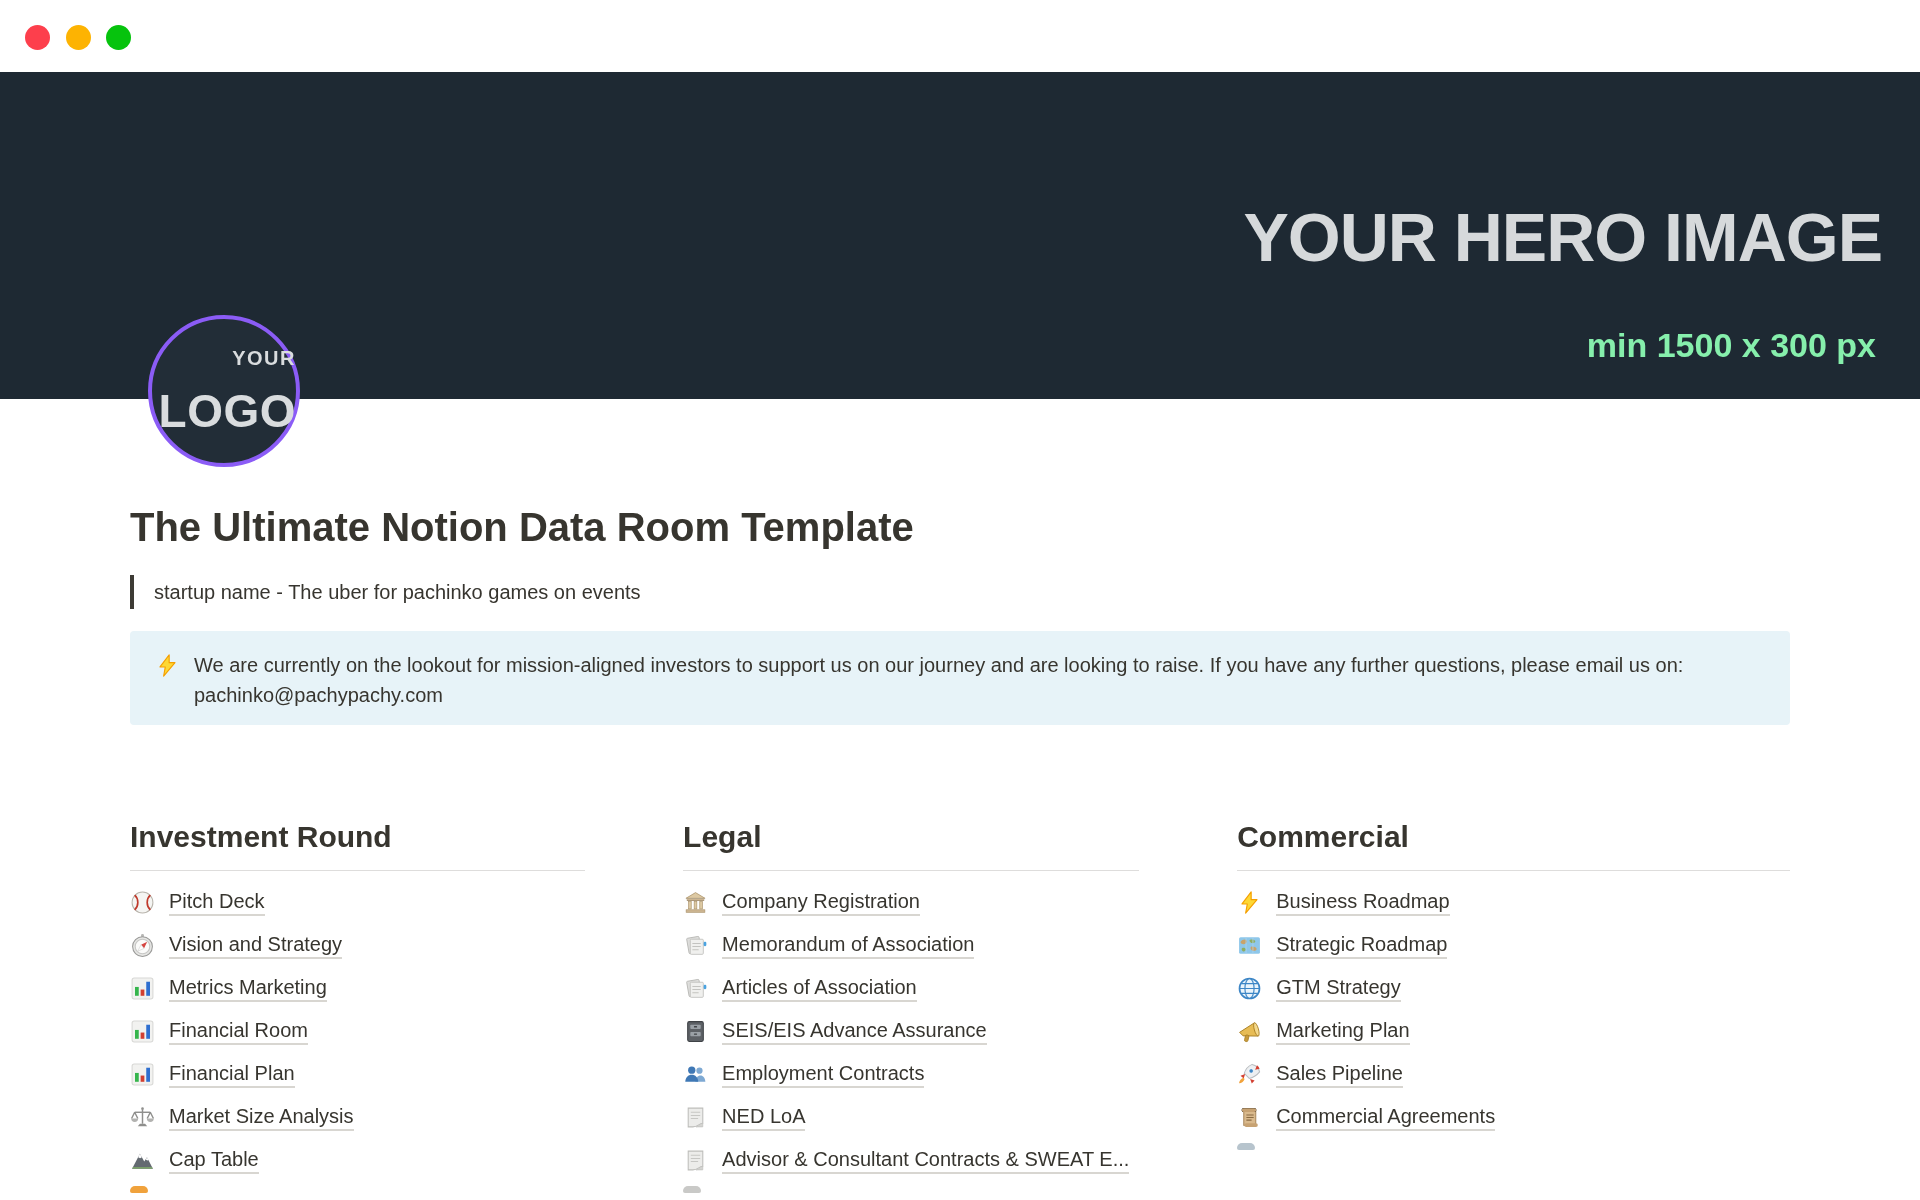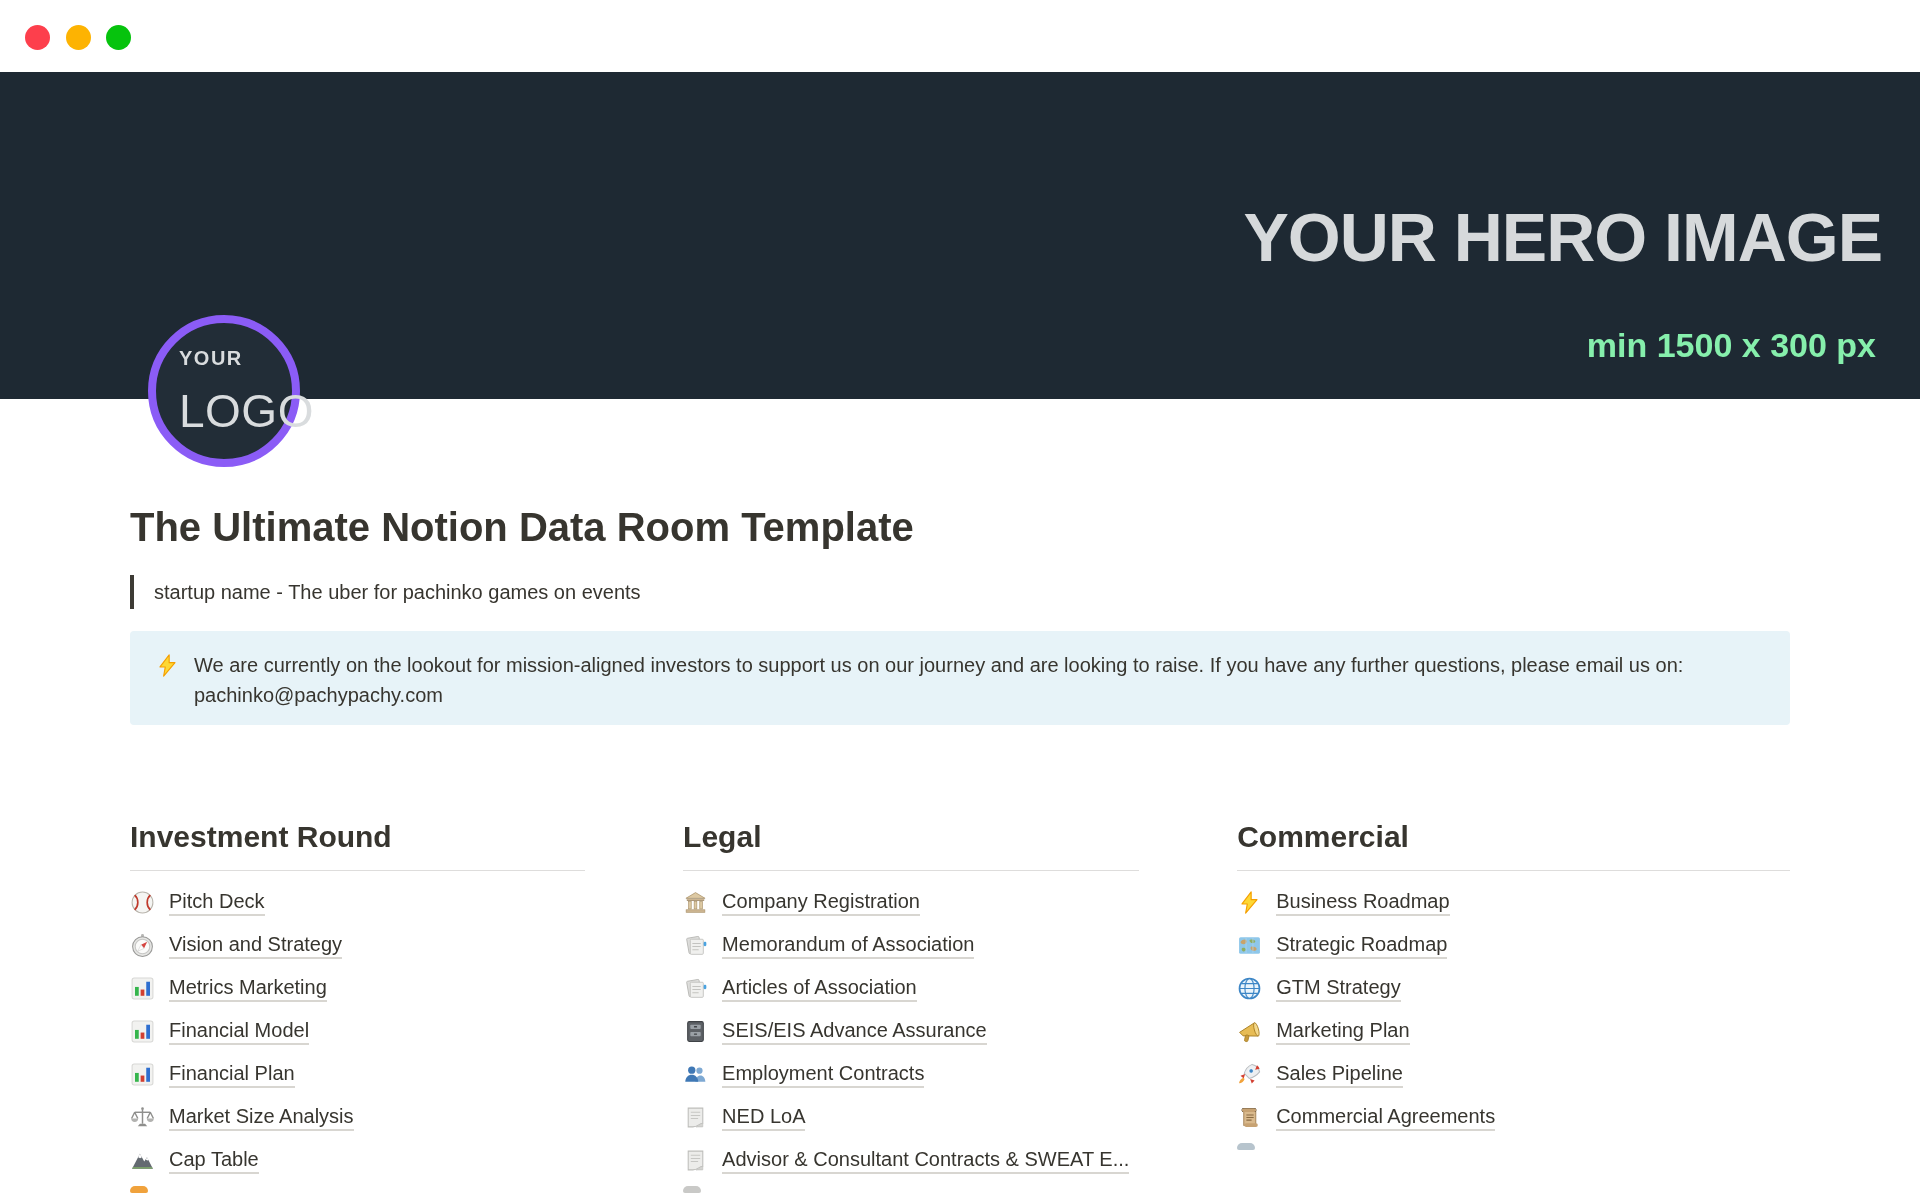--- a/index.html
+++ b/index.html
@@ -15,25 +15,25 @@
 
   
   .hero { height:327px; background:#1e2933; position:relative; }
   .hero-headline { position:absolute; right:38px; top:126px;
                    font-size:68px; font-weight:900; letter-spacing:-1px;
                    color:#d6d9db; white-space:nowrap; }
   .hero-sub { position:absolute; right:44px; top:254px;
               font-size:34px; font-weight:800; color:#86efac; }
 
   .logo { position:absolute; left:148px; top:315px; width:152px; height:152px;
-          border-radius:50%; background:#222d37; border:8px solid #8b5cf6;
+          border-radius:50%; background:#222d37; border:4px solid #8b5cf6;
           z-index:5; display:flex; flex-direction:column; justify-content:center;
-          padding-left:23px; color:#d9dcde; }
+          padding-left:23px; color:#d9dcde;align-items:flex-end; }
   .logo-your { font-size:20px; font-weight:800; letter-spacing:1.5px; line-height:1; }
-  .logo-logo { font-size:46px; font-weight:400; letter-spacing:.5px; line-height:1; margin-top:20px; }
+  .logo-logo { font-size:46px; font-weight:700; letter-spacing:.5px; line-height:1; margin-top:20px; }
 
   
   .content { padding:0 130px; }
   .page-title { margin-top:104px; font-size:40px; font-weight:800; line-height:1.2; }
 
   .quote { margin-top:24px; border-left:4px solid #3d3b35; padding:2px 0 2px 20px;
            font-size:20px; line-height:30px; }
 
   .callout { margin-top:22px; background:#e7f3f8; border-radius:4px;
              padding:19px 24px 15px 25px; display:flex; gap:14px;
@@ -126,21 +126,21 @@
           </div>
           <div class="row">
             <span style="display: flex; width: 25px; height: 25px; flex: 0 0 auto;">
               <svg viewBox="0 0 24 24">
                 <rect x="2" y="2" width="20" height="20" rx="2" fill="#f2f2f0" stroke="#d8d8d5"></rect>
                 <rect x="4.8" y="10.5" width="3.6" height="8.5" fill="#35b54c"></rect>
                 <rect x="10.2" y="13" width="3.6" height="6" fill="#d23f31"></rect>
                 <rect x="15.6" y="5.5" width="3.6" height="13.5" fill="#2f6fd0"></rect>
               </svg>
             </span>
-            <span class="label">Financial Model</span>
+            <span class="label">Financial Room</span>
           </div>
           <div class="row">
             <span style="display: flex; width: 25px; height: 25px; flex: 0 0 auto;">
               <svg viewBox="0 0 24 24">
                 <rect x="2" y="2" width="20" height="20" rx="2" fill="#f2f2f0" stroke="#d8d8d5"></rect>
                 <rect x="4.8" y="10.5" width="3.6" height="8.5" fill="#35b54c"></rect>
                 <rect x="10.2" y="13" width="3.6" height="6" fill="#d23f31"></rect>
                 <rect x="15.6" y="5.5" width="3.6" height="13.5" fill="#2f6fd0"></rect>
               </svg>
             </span>

